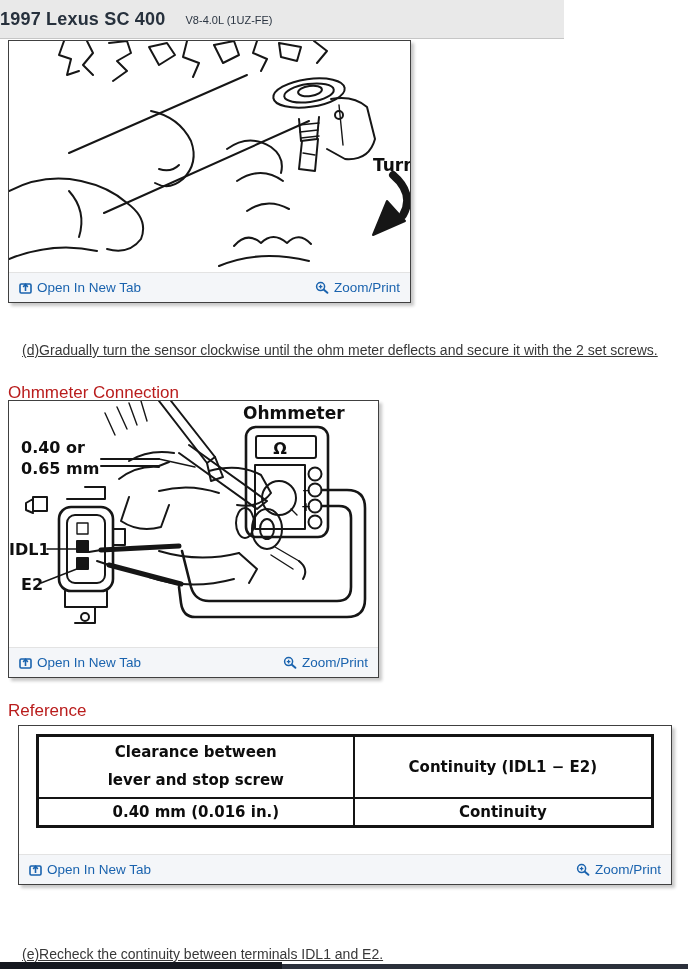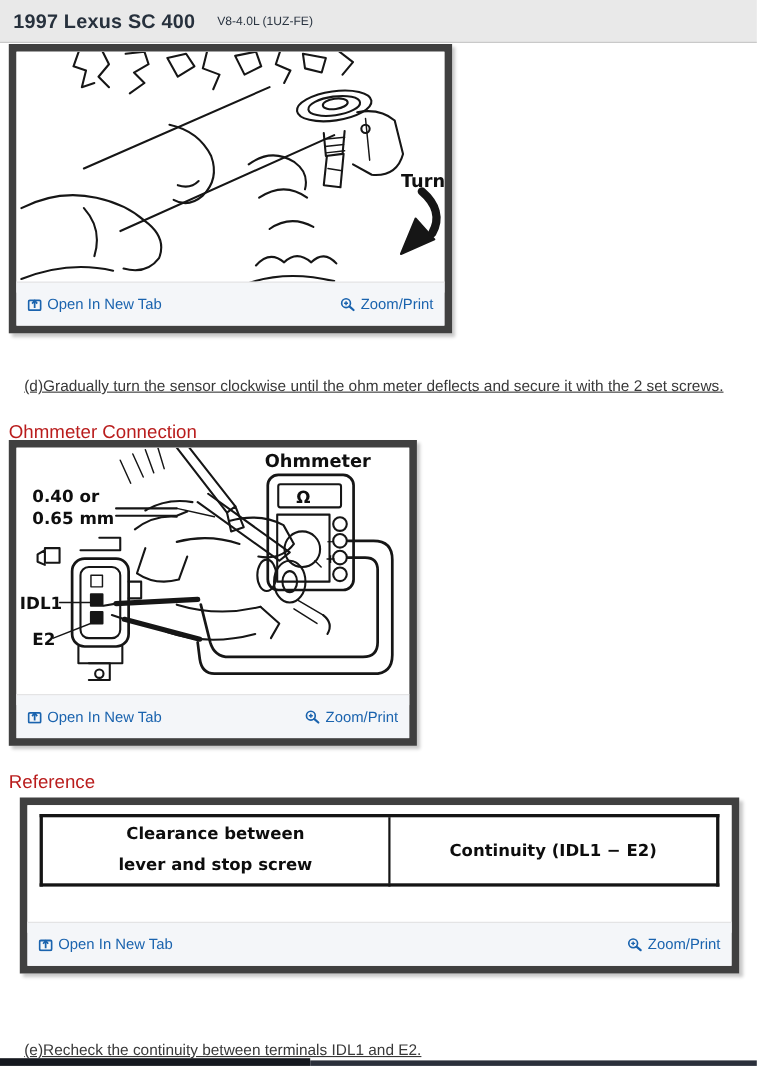--- a/index.html
+++ b/index.html
@@ -3,37 +3,37 @@
 <meta charset="utf-8">
 <style>
   html,body{margin:0;padding:0;}
   body{
     width:688px;height:969px;position:relative;overflow:hidden;
     background:#ffffff;
     font-family:"Liberation Sans", sans-serif;
   }
   
   .app-header{
-    position:absolute;left:0;top:0;width:688px;height:39px;
+    position:absolute;left:0;top:0;width:564px;height:39px;
     background:#e9e9e9;border-bottom:1px solid #c6c6c6;
-    display:flex;align-items:center;padding-left:12px;box-sizing:border-box;
+    display:flex;align-items:center;box-sizing:border-box;
   }
   .app-header .t-bold{font-size:18px;font-weight:bold;color:#27313d;letter-spacing:.2px;}
   .app-header .t-reg{font-size:11px;font-weight:400;color:#2b3542;margin-left:20px;padding-top:1px;}
 
   
   .fig{
     position:absolute;background:#ffffff;
-    border:7px solid #404040;
+    border:1px solid #404040;
     box-shadow:3px 3px 3px rgba(0,0,0,.22);
     box-sizing:border-box;
   }
   .fig-img{position:absolute;left:0;top:0;right:0;bottom:30px;overflow:hidden;background:#fff;}
   .fig-foot{
-    position:absolute;left:0;right:0;bottom:0;height:40px;
+    position:absolute;left:0;right:0;bottom:0;height:30px;
     background:#f4f6f9;border-top:1px solid #e3e3e3;
     display:flex;align-items:center;justify-content:space-between;
     padding:0 10px;box-sizing:border-box;
   }
   .fig-link{
     display:flex;align-items:center;gap:5px;
     color:#1a63ae;font-size:13.5px;text-decoration:none;cursor:pointer;
   }
   .fig-link svg{display:block;}
 
@@ -245,20 +245,24 @@
       <tbody>
           <tr>
         <th class="c1">
           <div class="hdr2line">
             <div>Clearance between</div>
             <div>lever and stop screw</div>
           </div>
         </th>
         <th>Continuity (IDL1  −  E2)</th>
       </tr>
+      <tr>
+        <td>0.40 mm (0.016 in.)</td>
+        <td>Continuity</td>
+      </tr>
     </tbody>
       </table>
   </div>
   <div class="fig-foot">
     <a class="fig-link">
       <svg width="13" height="13" viewBox="0 0 13 13">
         <rect x="1" y="3" width="11" height="9" rx="1.2" fill="none" stroke="#1a63ae" stroke-width="1.6"></rect>
         <path d="M6.5 10 V4" stroke="#1a63ae" stroke-width="1.6" fill="none"></path>
         <path d="M4.2 6 L6.5 3.2 L8.8 6" stroke="#1a63ae" stroke-width="1.6" fill="none" stroke-linejoin="round"></path>
       </svg>

